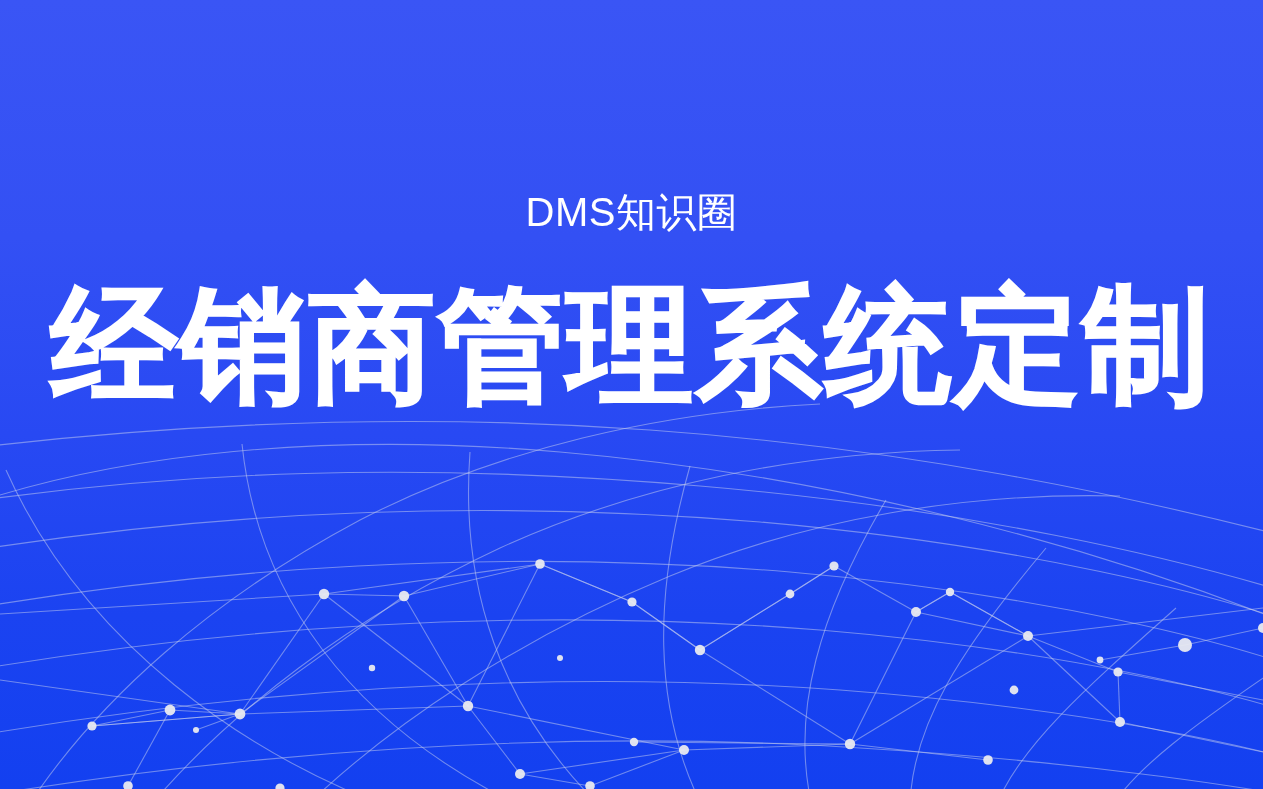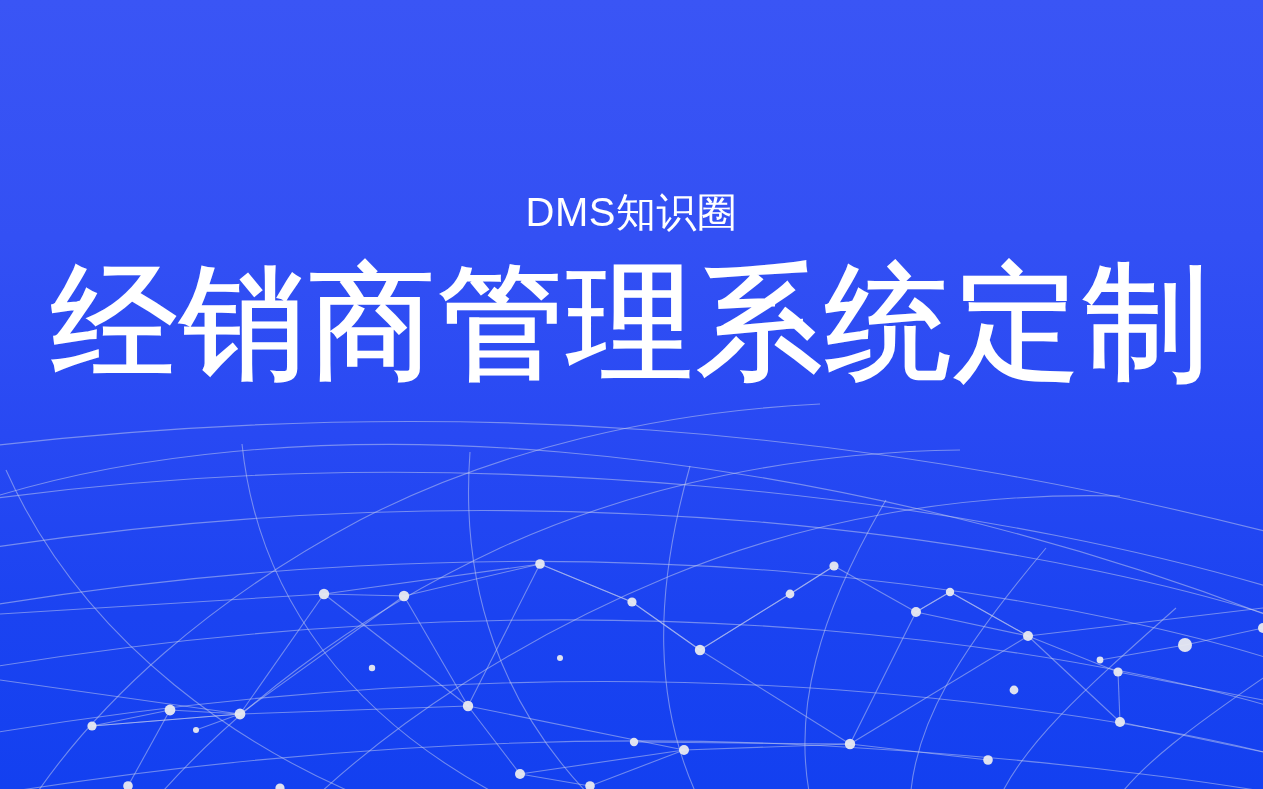--- a/index.html
+++ b/index.html
@@ -44,24 +44,24 @@
     margin-top: 192px;
     font-size: 40px;
     line-height: 1;
     font-weight: 400;
     letter-spacing: 0.5px;
     color: #ffffff;
     white-space: nowrap;
   }
 
   .headline {
-    margin-top: 28px;
+    margin-top: 51px;
     font-size: 126px;
     line-height: 1;
-    font-weight: 400;
+    font-weight: 700;
     letter-spacing: 3px;
     color: #ffffff;
     white-space: nowrap;
     -webkit-text-stroke: 2px #ffffff;
   }
 
   .subhead {
     margin-top: 45px;
     font-size: 57px;
     line-height: 1;

